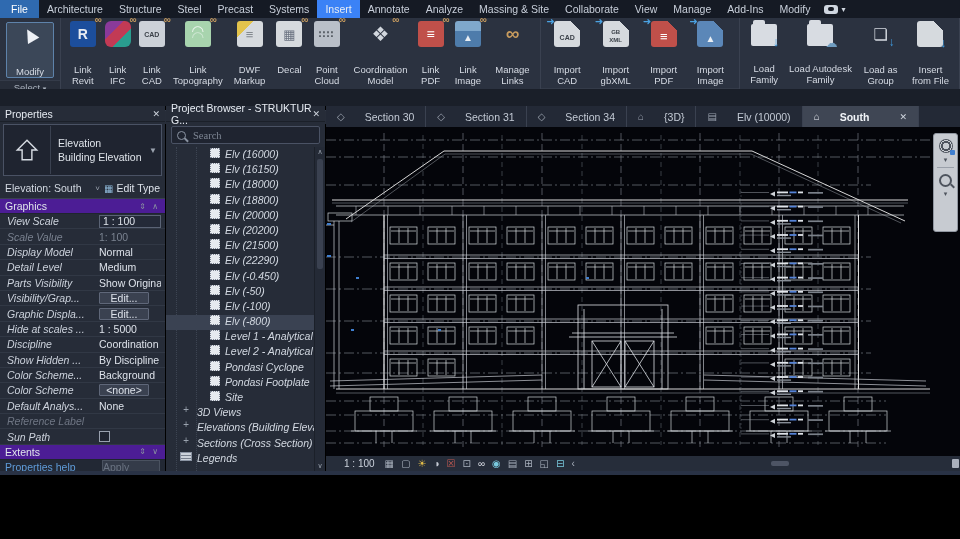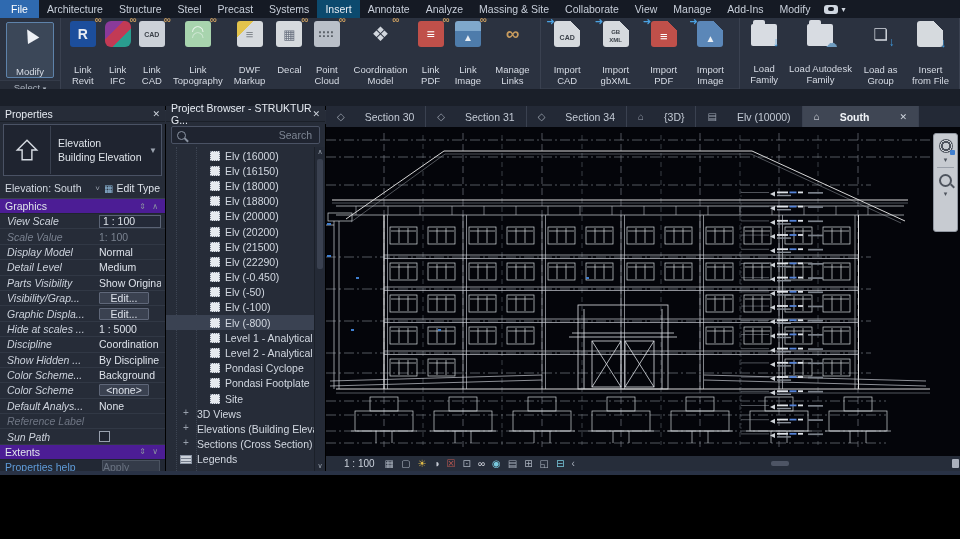--- a/index.html
+++ b/index.html
@@ -3,21 +3,21 @@
 <meta charset="utf-8">
 <style>
   html,body{margin:0;padding:0;background:#000;}
   #app{position:relative;width:960px;height:539px;overflow:hidden;background:#000;
        font-family:"Liberation Sans","DejaVu Sans",sans-serif;-webkit-font-smoothing:antialiased;}
   
   #menubar{position:absolute;top:0;left:0;width:960px;height:18px;background:#151a24;
            display:flex;align-items:stretch;font-size:10.5px;color:#c8cfda;}
   .mtab{display:flex;align-items:center;padding:0 8px;cursor:default;white-space:nowrap;}
   .mtab.file{background:#2f6ab0;color:#fff;padding:0 11px;}
-  .mtab.active{background:#0c4a6e;color:#e8edf4;}
+  .mtab.active{background:#3b82f6;color:#e8edf4;}
   .mmore{display:flex;align-items:center;gap:3px;margin-left:6px;}
   .morebox{width:14px;height:9px;background:#cfd6e0;border-radius:3px;position:relative;display:inline-block;}
   .morebox::after{content:"";position:absolute;left:4px;top:2.5px;width:6px;height:4px;background:#151a24;border-radius:2px;}
   .mcaret{font-size:8px;color:#cfd6e0;}
   
   #ribbon{position:absolute;top:18px;left:0;width:960px;height:71px;background:#2b3240;display:flex;}
   .rgroup{display:flex;flex-direction:column;border-right:1px solid #3a4150;}
   .rbtns{display:flex;flex:1;align-items:flex-start;padding:2px 4px 0 4px;gap:1px;}
   .rglabel{height:13px;line-height:13px;font-size:9.5px;color:#aab2be;text-align:center;
            background:#272d39;border-top:1px solid #343b49;position:relative;padding:0 6px;white-space:nowrap;}
@@ -106,25 +106,25 @@
   .pfoot{flex:1;display:flex;align-items:center;justify-content:space-between;padding:0 5px;background:#222834;}
   .phelp{color:#5f9bd8;text-decoration:underline;cursor:default;}
   .applybtn{width:56px;height:12px;line-height:12px;text-align:left;background:#343b49;border:1px solid #4a5260;color:#6a7382;}
   
   #browser{left:166px;width:159px;}
   .bsearch{flex:none;height:16px;margin:4px 5px 3px 5px;background:#1f2430;border:1px solid #4a5264;border-radius:2px;
            display:flex;align-items:center;padding:0 5px;gap:5px;}
   .searchic{width:7px;height:7px;border:1.5px solid #8a93a2;border-radius:50%;position:relative;display:inline-block;flex:none;}
   .searchic::after{content:"";position:absolute;width:5px;height:1.5px;background:#8a93a2;transform:rotate(45deg);right:-4px;bottom:-2px;}
   .bsearch-in{flex:1;background:transparent;border:none;outline:none;color:#cfd5de;font-size:10.5px;min-width:0;
-              font-family:Liberation Sans, sans-serif;text-align:right;}
+              font-family:Liberation Serif, serif;}
   .bsearch-in::placeholder{color:#7e8694;}
   .blist{flex:1;position:relative;overflow:hidden;padding-top:1px;}
   .guide{position:absolute;top:0;bottom:0;border-left:1px dotted #3c4452;}
-  .bitem{display:flex;align-items:center;height:15.2px;padding-left:44px;white-space:nowrap;position:relative;}
+  .bitem{display:flex;height:15.2px;padding-left:44px;white-space:nowrap;position:relative;font-style:italic;}
   .bitem.selected{background:#3a4252;}
   .bic{width:10px;height:10px;background:#e6eaef;border:1px dotted #7b8290;margin-right:5px;flex:none;box-sizing:border-box;}
   .t-node{padding-left:16px;}
   .t-node .bic{background:none;border:none;position:relative;}
   .t-node .bic::before{content:"+";color:#9aa2ae;font-size:10px;position:absolute;top:-2px;left:1px;}
   .t-legend{padding-left:14px;}
   .t-legend .bic{width:12px;height:9px;border:1px solid #8a93a2;background:repeating-linear-gradient(180deg,#ccd2da 0 2px,#767e8c 2px 3px);}
   .bscroll{position:absolute;top:0;right:0;width:10px;bottom:0;background:#242a36;border-left:1px solid #1b2029;
            display:flex;flex-direction:column;align-items:center;font-size:7px;color:#9aa2ae;}
   .sthumb{width:6px;height:110px;background:#3a4150;border-radius:2px;margin-top:2px;}

